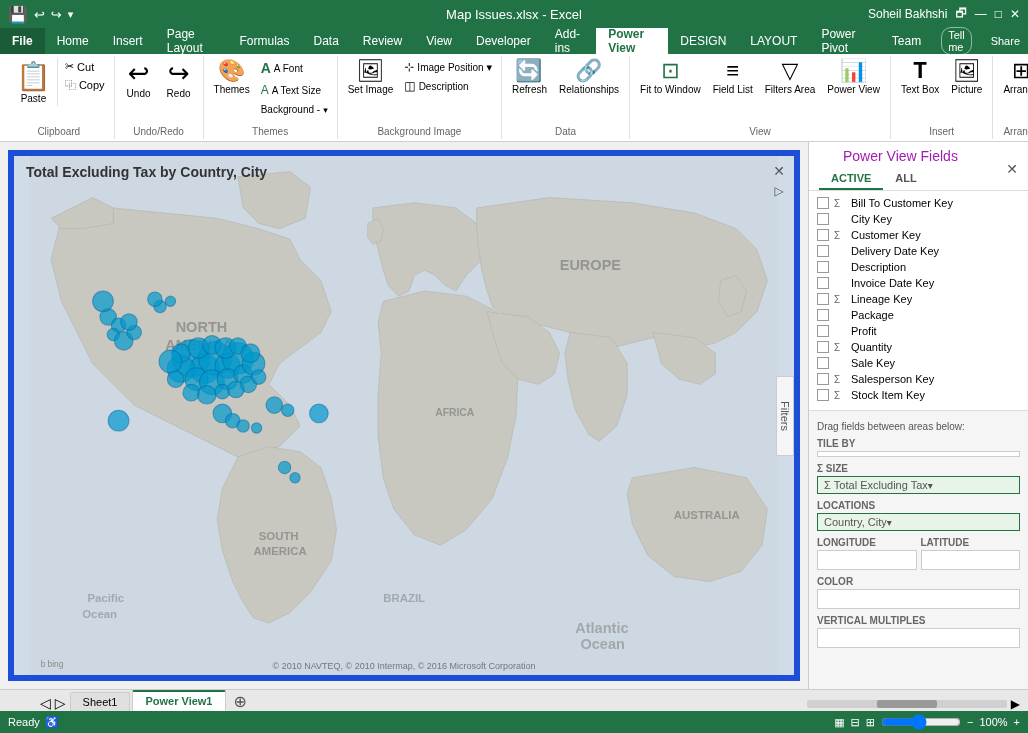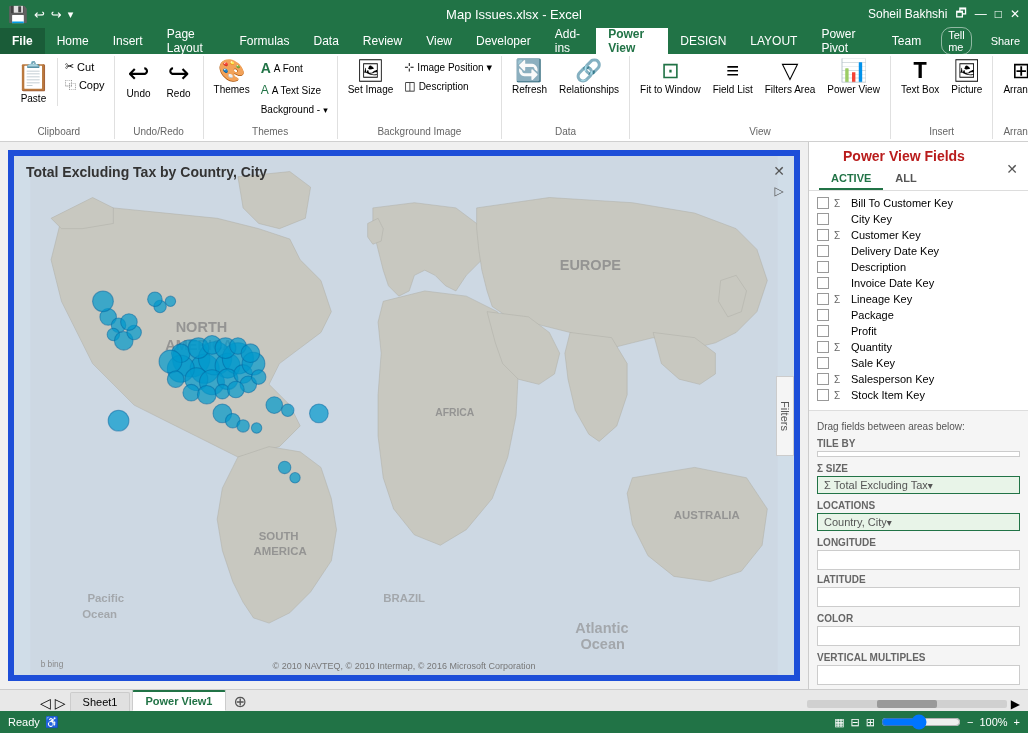--- a/index.html
+++ b/index.html
@@ -221,21 +221,21 @@
       margin: 0;
     }
     #pv-header {
       background: #fff;
       border-bottom: 1px solid #ddd;
       padding: 6px 10px 0;
       display: flex;
       align-items: center;
       justify-content: space-between;
     }
-    #pv-title { font-size: 14px; font-weight: 700; color: #b91c1c; padding-left: 24px; }
+    #pv-title { font-size: 14px; font-weight: 400; color: #a21caf; padding-left: 24px; }
     #pv-close { cursor: pointer; font-size: 14px; color: #555; }
     #pv-tabs { display: flex; gap: 0; margin-top: 4px; }
     .pv-tab {
       padding: 4px 12px;
       font-size: 11px;
       cursor: pointer;
       border-bottom: 2px solid transparent;
       font-weight: 600;
       color: #555;
     }
@@ -699,21 +699,21 @@
       </div>
 
       <div class="drag-section">
         <div class="drag-label">LOCATIONS</div>
         <div class="drag-field-green">
           <span style="font-size:11px;">Country, City</span>
           <span class="drag-field-dropdown">▾</span>
         </div>
       </div>
 
-      <div style="display:flex;gap:4px;margin-bottom:6px;flex-direction:column;">
+      <div style="display:flex;gap:4px;margin-bottom:6px;">
         <div style="flex:1;">
           <div class="drag-label">LONGITUDE</div>
           <div class="drag-field" style="min-height:20px;"></div>
         </div>
         <div style="flex:1;">
           <div class="drag-label">LATITUDE</div>
           <div class="drag-field" style="min-height:20px;"></div>
         </div>
       </div>
 

